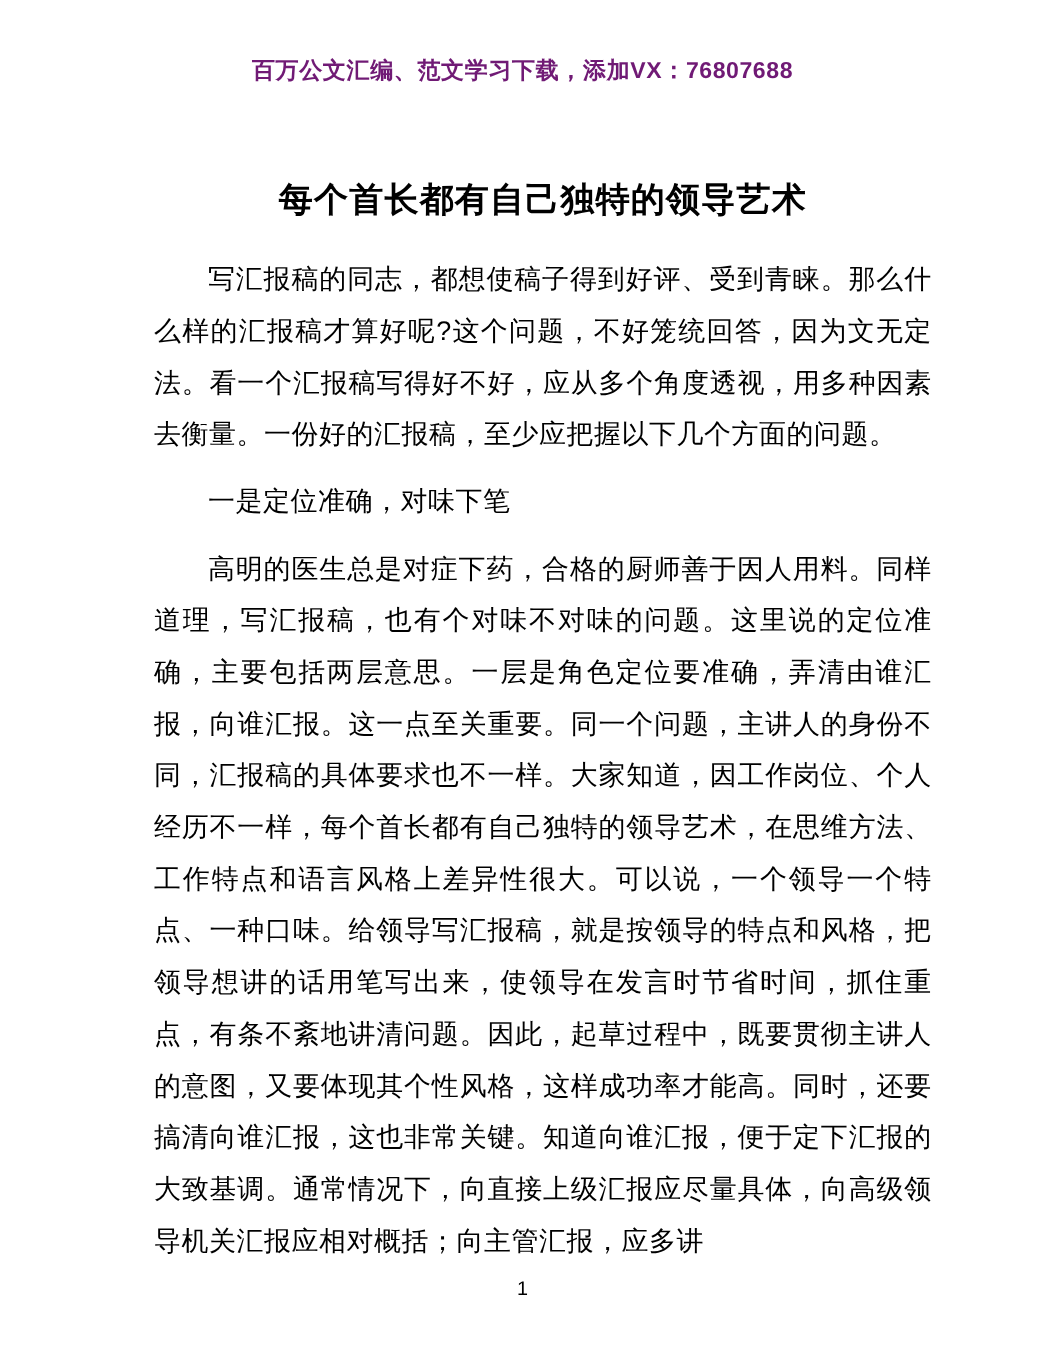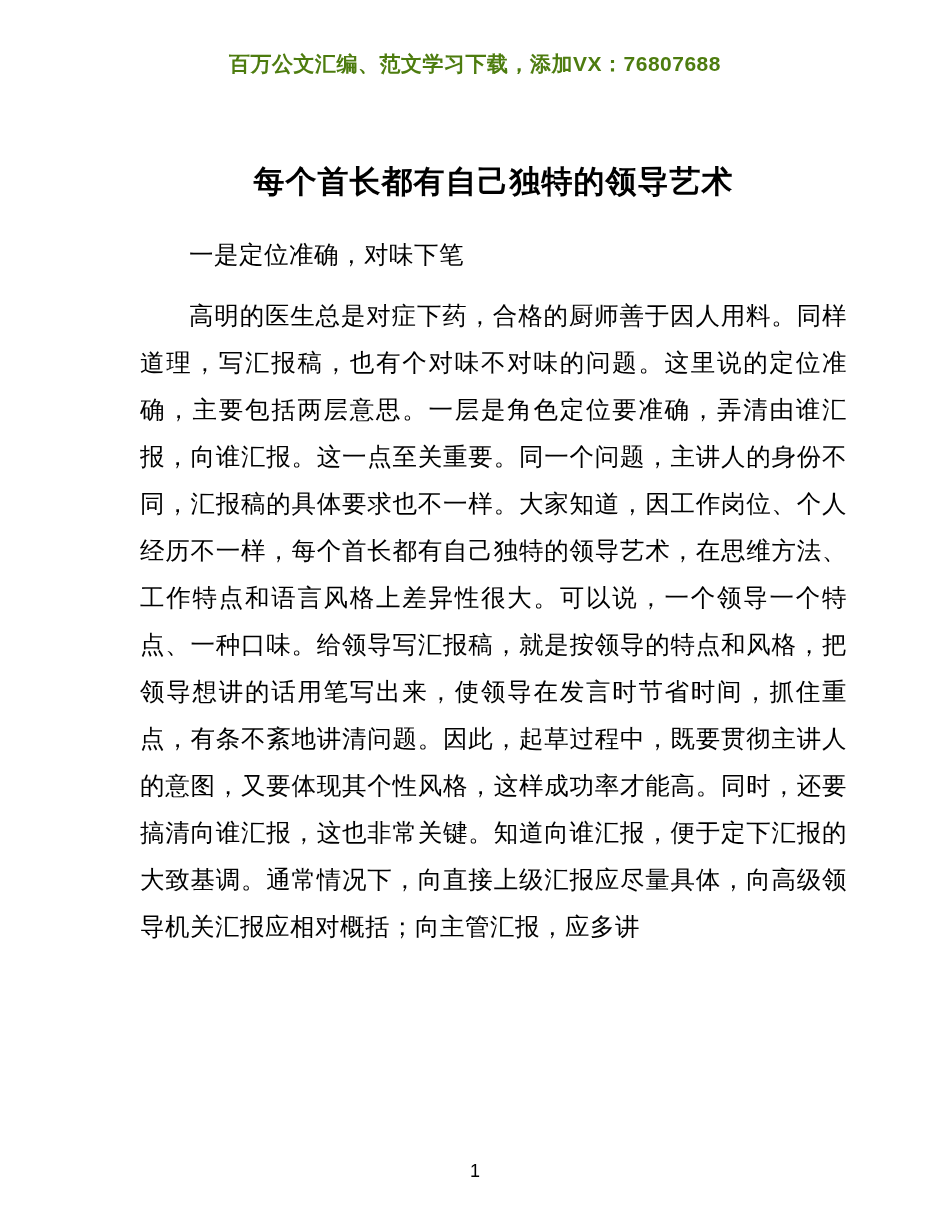--- a/index.html
+++ b/index.html
@@ -70,26 +70,27 @@
     text-align: center;
     font-size: 18px;
     color: #000000;
   }
 </style>
 </head>
 <body>
 
 <div class="page">
 
-  <div class="header-notice" style="color: #4d7c0f;">百万公文汇编、范文学习下载，添加VX：76807688</div>
+  <div class="header-notice" style="color: #701a75;">百万公文汇编、范文学习下载，添加VX：76807688</div>
 
   <div class="content">
     <h1 class="doc-title">每个首长都有自己独特的领导艺术</h1>
 
     <div id="paragraphs-container">
+        <p class="para">写汇报稿的同志，都想使稿子得到好评、受到青睐。那么什么样的汇报稿才算好呢?这个问题，不好笼统回答，因为文无定法。看一个汇报稿写得好不好，应从多个角度透视，用多种因素去衡量。一份好的汇报稿，至少应把握以下几个方面的问题。</p>
         <p class="subheading">一是定位准确，对味下笔</p>
         <p class="para">高明的医生总是对症下药，合格的厨师善于因人用料。同样道理，写汇报稿，也有个对味不对味的问题。这里说的定位准确，主要包括两层意思。一层是角色定位要准确，弄清由谁汇报，向谁汇报。这一点至关重要。同一个问题，主讲人的身份不同，汇报稿的具体要求也不一样。大家知道，因工作岗位、个人经历不一样，每个首长都有自己独特的领导艺术，在思维方法、工作特点和语言风格上差异性很大。可以说，一个领导一个特点、一种口味。给领导写汇报稿，就是按领导的特点和风格，把领导想讲的话用笔写出来，使领导在发言时节省时间，抓住重点，有条不紊地讲清问题。因此，起草过程中，既要贯彻主讲人的意图，又要体现其个性风格，这样成功率才能高。同时，还要搞清向谁汇报，这也非常关键。知道向谁汇报，便于定下汇报的大致基调。通常情况下，向直接上级汇报应尽量具体，向高级领导机关汇报应相对概括；向主管汇报，应多讲</p>
       </div>
   </div>
 
   <div class="page-number">1</div>
 
 </div>
 
 </body></html>

